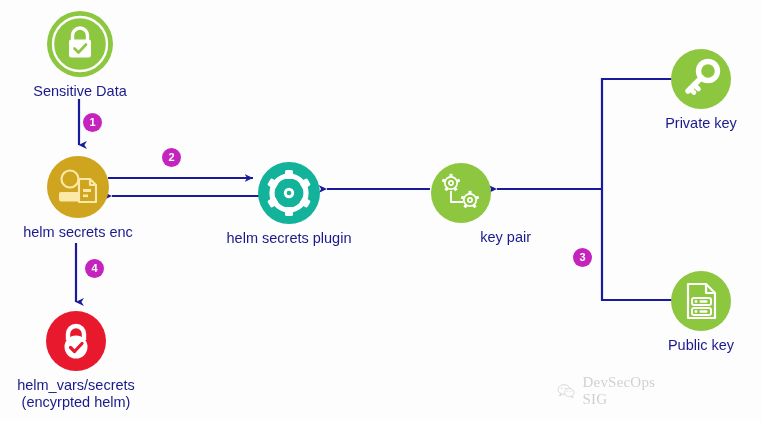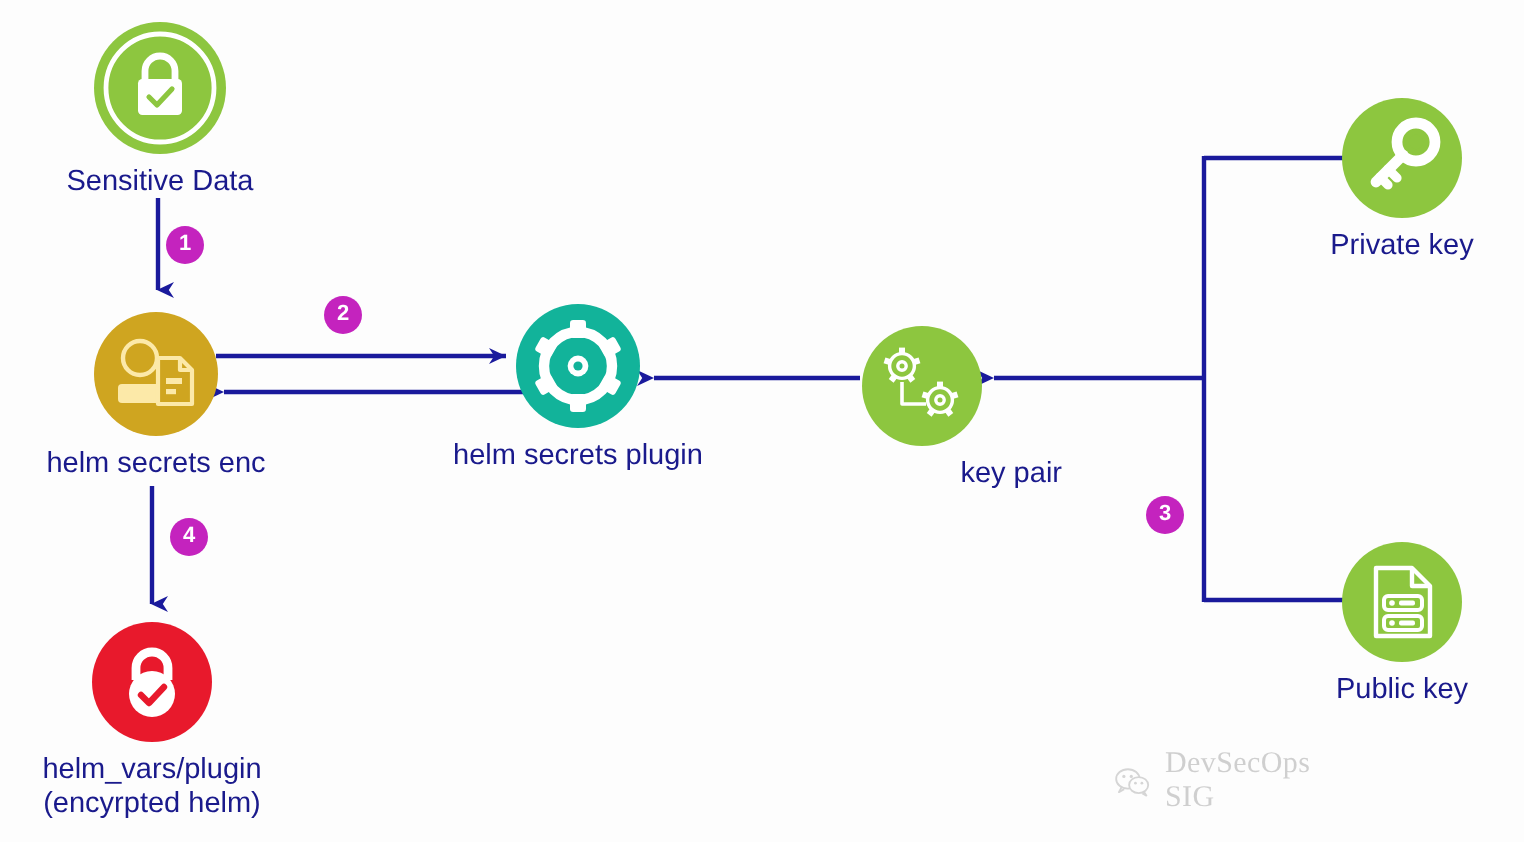--- a/index.html
+++ b/index.html
@@ -138,21 +138,21 @@
       <rect x="13" y="37" width="22" height="9.5" rx="2" fill="#FCE9A8"></rect>
 
       <path d="M33,24 L44,24 L50,30 L50,47 L33,47 Z" fill="#CFA520" stroke="#FCE9A8" stroke-width="2.1" stroke-linejoin="round"></path>
       <path d="M44,24 L44,30 L50,30" fill="none" stroke="#FCE9A8" stroke-width="2.1" stroke-linejoin="round"></path>
       <rect x="37" y="34" width="8" height="3" fill="#FCE9A8"></rect>
       <rect x="37" y="39.5" width="5" height="2.6" fill="#FCE9A8"></rect>
     </svg>
     <div class="node-label">helm secrets enc</div>
   </div>
 
-  <div class="node" style="left:209px; top:151px; width:160px;">
+  <div class="node" style="left:209px; top:161px; width:160px;">
     <svg width="64" height="64" viewBox="0 0 64 64" style="margin:0 auto;">
       <circle cx="32" cy="32" r="31" fill="#12B39A"></circle>
       <g fill="#ffffff">
         <path d="M32,13.5
                  L36.2,15.3 L40.3,12.8 L43.0,16.4 L47.6,15.9 L48.3,20.5
                  L52.4,22.6 L50.6,26.9 L53.2,31.0 L49.6,33.7 L50.1,38.3
                  L45.5,39.0 L43.4,43.1 L39.1,41.3 L35.0,43.9 L32.3,40.3
                  Z" fill="none"></path>
       </g>
 
@@ -244,21 +244,21 @@
 
   <div class="node" style="left:0px; top:310px; width:152px;">
     <svg width="62" height="62" viewBox="0 0 62 62" style="margin:0 auto;">
       <circle cx="31" cy="31" r="30" fill="#E8192C"></circle>
 
       <path d="M23,30 L23,24 A8,8 0 0 1 39,24 L39,30" fill="none" stroke="#ffffff" stroke-width="4.4"></path>
 
       <circle cx="31" cy="37" r="11.5" fill="#ffffff"></circle>
       <path d="M25.5,37.5 L29.5,41.5 L37,33.5" fill="none" stroke="#E8192C" stroke-width="3.2" stroke-linecap="round" stroke-linejoin="round"></path>
     </svg>
-    <div class="node-label two-line">helm_vars/plugin</div>
+    <div class="node-label two-line">helm_vars/secrets</div>
     <div class="node-label two-line" style="margin-top:0;">(encyrpted helm)</div>
   </div>
 
   <div class="badge" style="left:83px; top:113px; background:#C423BE;">
     <span>1</span>
   </div>
   <div class="badge" style="left:162px; top:148px; background:#C423BE;">
     <span>2</span>
   </div>
   <div class="badge" style="left:573px; top:248px; background:#C423BE;">

